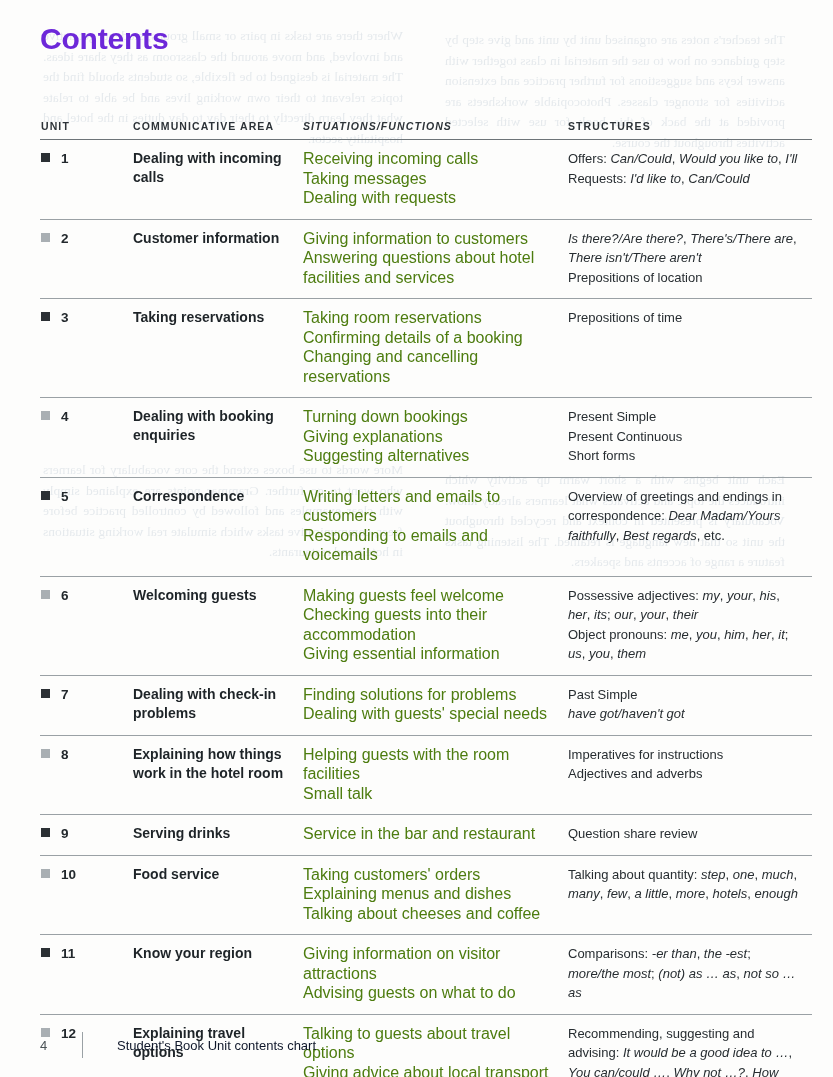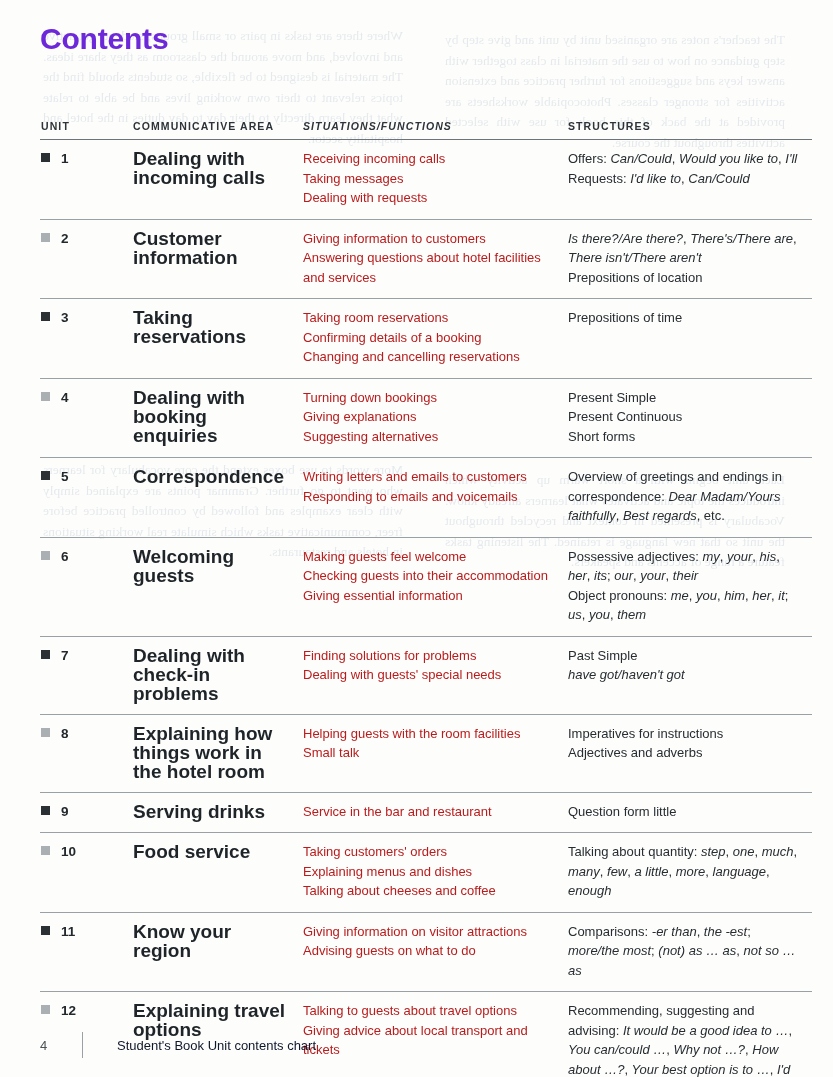--- a/index.html
+++ b/index.html
@@ -110,31 +110,31 @@
   }
   .marker.dark  { background: #2b3034; }
   .marker.light { background: #a9afb3; }
   .unit-num {
     font-size: 13.5px;
     font-weight: bold;
     color: #22282c;
   }
 
   td.area {
-    font-size: 19px;
+    font-size: 14px;
     font-weight: bold;
     line-height: 19px;
     color: #1e2428;
     padding-right: 14px;
   }
 
   td.sit {
-    font-size: 13px;
+    font-size: 16px;
     line-height: 19.5px;
-    color: #b91c1c;
+    color: #4d7c0f;
     padding-right: 16px;
   }
   .sit-line { display: block; }
 
   td.str {
     font-size: 13px;
     line-height: 19.5px;
     color: #272d31;
   }
   .str-line { display: block; }
@@ -320,33 +320,33 @@
               <span class="str-line">Adjectives and adverbs</span>
             </td>
           </tr>
           <tr>
             <td class="unit"><span class="marker dark"></span><span class="unit-num">9</span></td>
             <td class="area">Serving drinks</td>
             <td class="sit">
               <span class="sit-line">Service in the bar and restaurant</span>
             </td>
             <td class="str">
-              <span class="str-line">Question form little</span>
+              <span class="str-line">Question share review</span>
             </td>
           </tr>
           <tr>
             <td class="unit"><span class="marker light"></span><span class="unit-num">10</span></td>
             <td class="area">Food service</td>
             <td class="sit">
               <span class="sit-line">Taking customers' orders</span>
               <span class="sit-line">Explaining menus and dishes</span>
               <span class="sit-line">Talking about cheeses and coffee</span>
             </td>
             <td class="str">
-              <span class="str-line">Talking about quantity: <i>step</i>, <i>one</i>, <i>much</i>, <i>many</i>, <i>few</i>, <i>a little</i>, <i>more</i>, <i>language</i>, <i>enough</i></span>
+              <span class="str-line">Talking about quantity: <i>step</i>, <i>one</i>, <i>much</i>, <i>many</i>, <i>few</i>, <i>a little</i>, <i>more</i>, <i>hotels</i>, <i>enough</i></span>
             </td>
           </tr>
           <tr>
             <td class="unit"><span class="marker dark"></span><span class="unit-num">11</span></td>
             <td class="area">Know your region</td>
             <td class="sit">
               <span class="sit-line">Giving information on visitor attractions</span>
               <span class="sit-line">Advising guests on what to do</span>
             </td>
             <td class="str">

